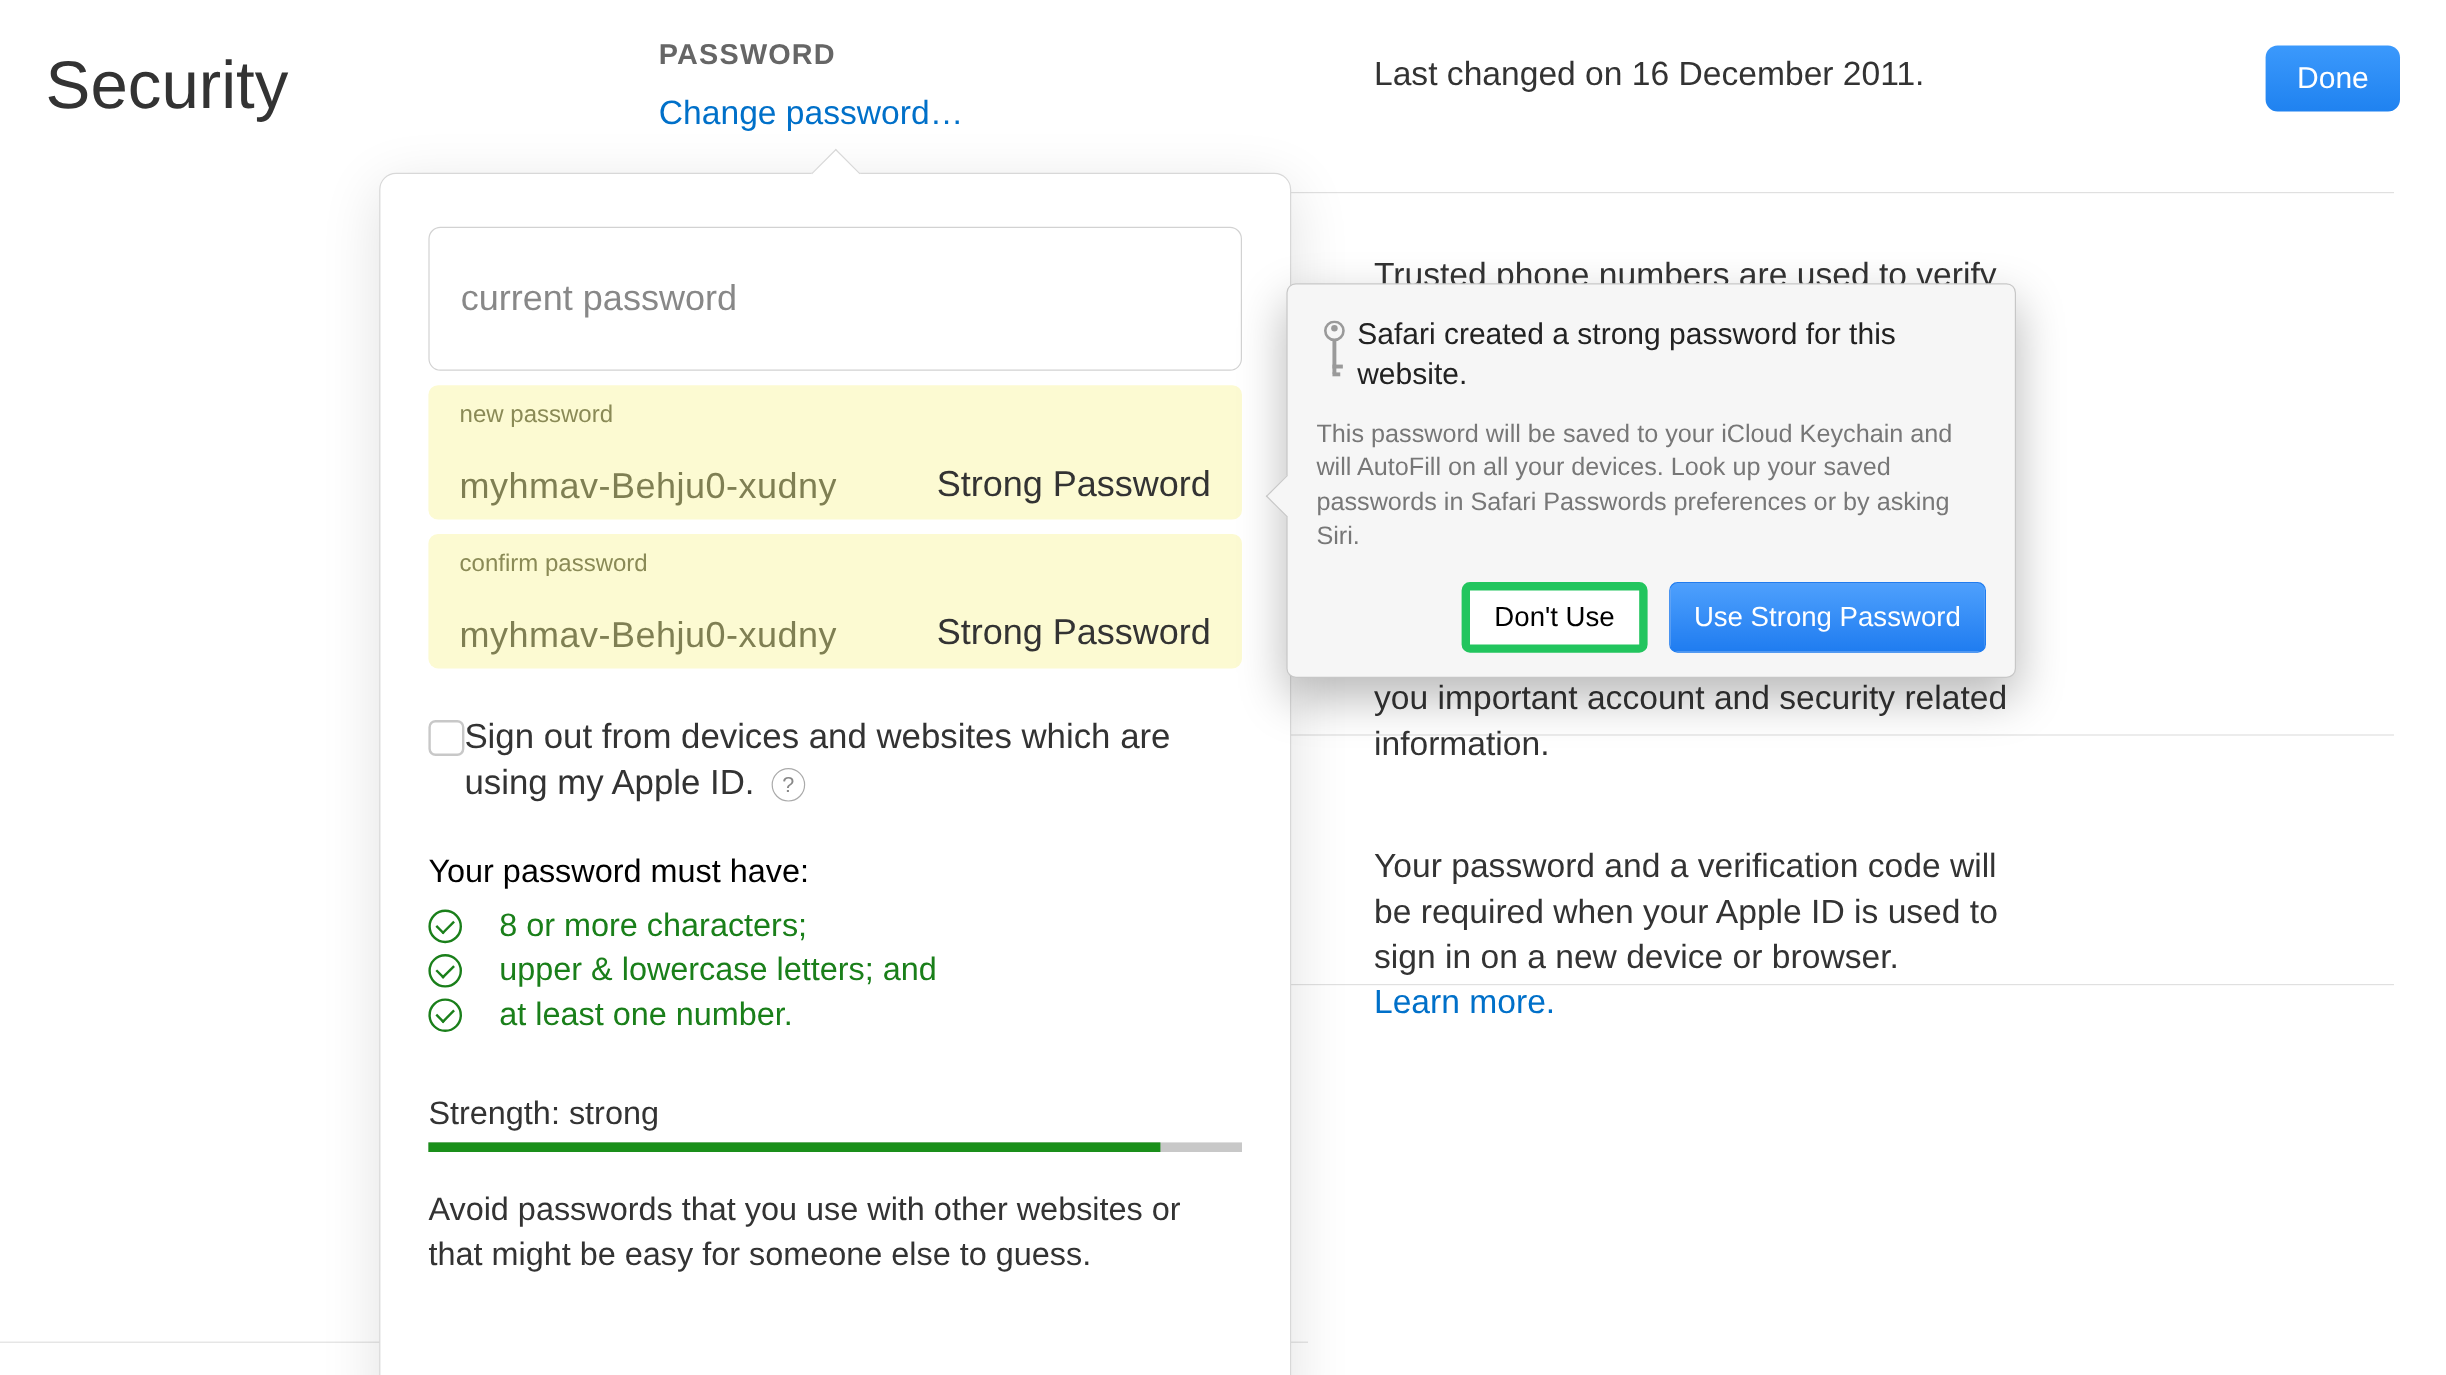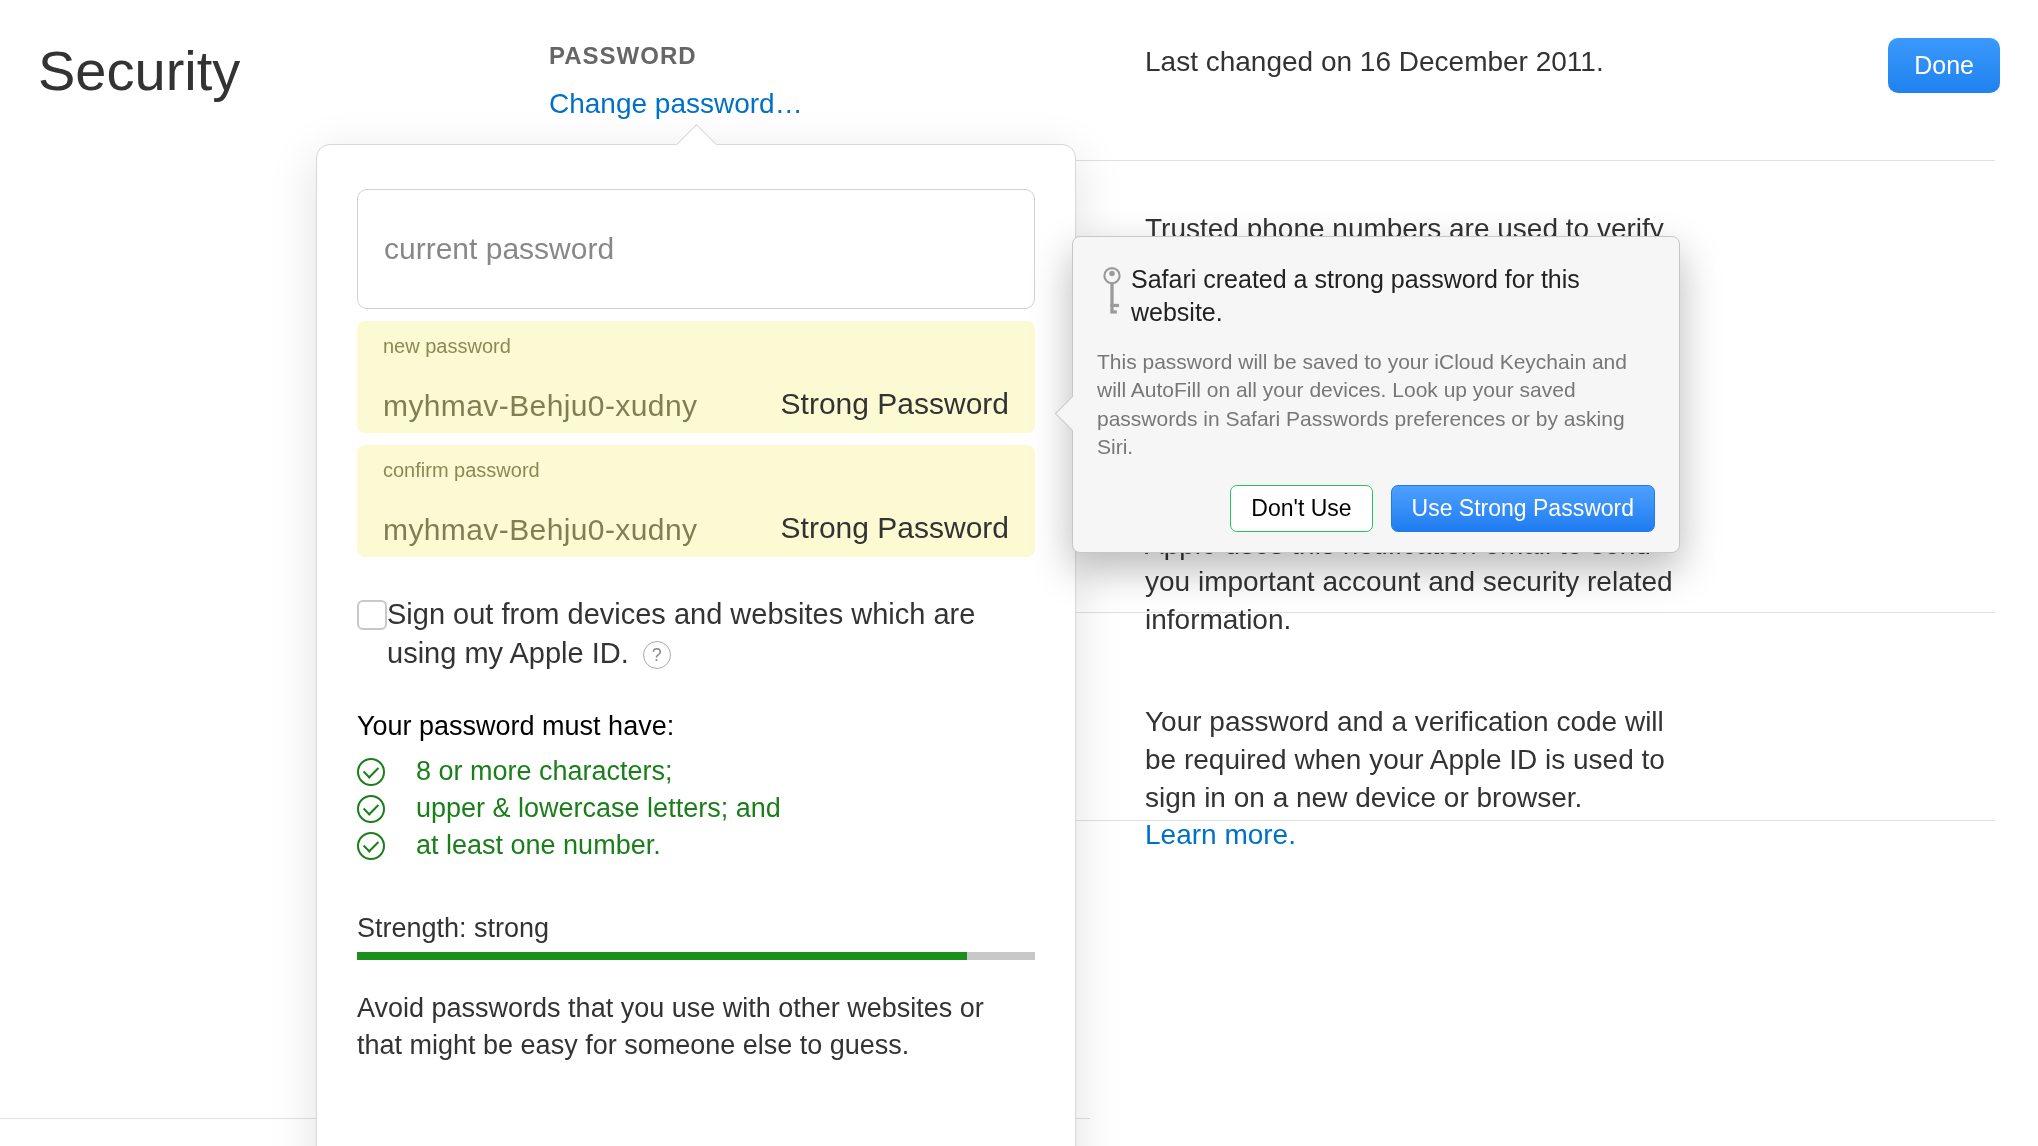--- a/index.html
+++ b/index.html
@@ -16,21 +16,21 @@
       position: absolute;
       left: 38px;
       top: 38px;
       font-size: 56px;
       font-weight: 400;
       color: #333;
     }
     .header-row {
       position: absolute;
       left: 549px;
-      top: 42px;
+      top: 32px;
       display: flex;
       flex-direction: column;
     }
     .section-label {
       font-size: 24px;
       font-weight: 600;
       color: #666;
       letter-spacing: 1px;
     }
     .change-link {
@@ -199,21 +199,21 @@
       border-left:1px solid #c7c7c7;border-bottom:1px solid #c7c7c7;
       transform:rotate(45deg);
     }
     .sp-top { display:flex; align-items:flex-start; }
     .key-icon { width:34px; flex-shrink:0; margin-top:4px; }
     .sp-title { font-size:25px; color:#222; line-height:1.3; }
     .sp-body { font-size:21px; color:#777; line-height:1.35; margin-top:20px; }
     .sp-btns { display:flex; gap:18px; justify-content:flex-end; margin-top:24px; }
     .sp-btn {
       font-size:23px; padding:9px 20px; border-radius:7px; cursor:pointer;
-      border:1px solid #22c55e; background:#fff;
+      border:7px solid #22c55e; background:#fff;
     }
     .sp-btn.primary {
       background:linear-gradient(#4ea0fd,#1f7cf0);
       border:1px solid #1f7cf0;color:#fff;
     }
   </style>
 </head>
 <body>
 
 <div class="page-title">Security</div>

